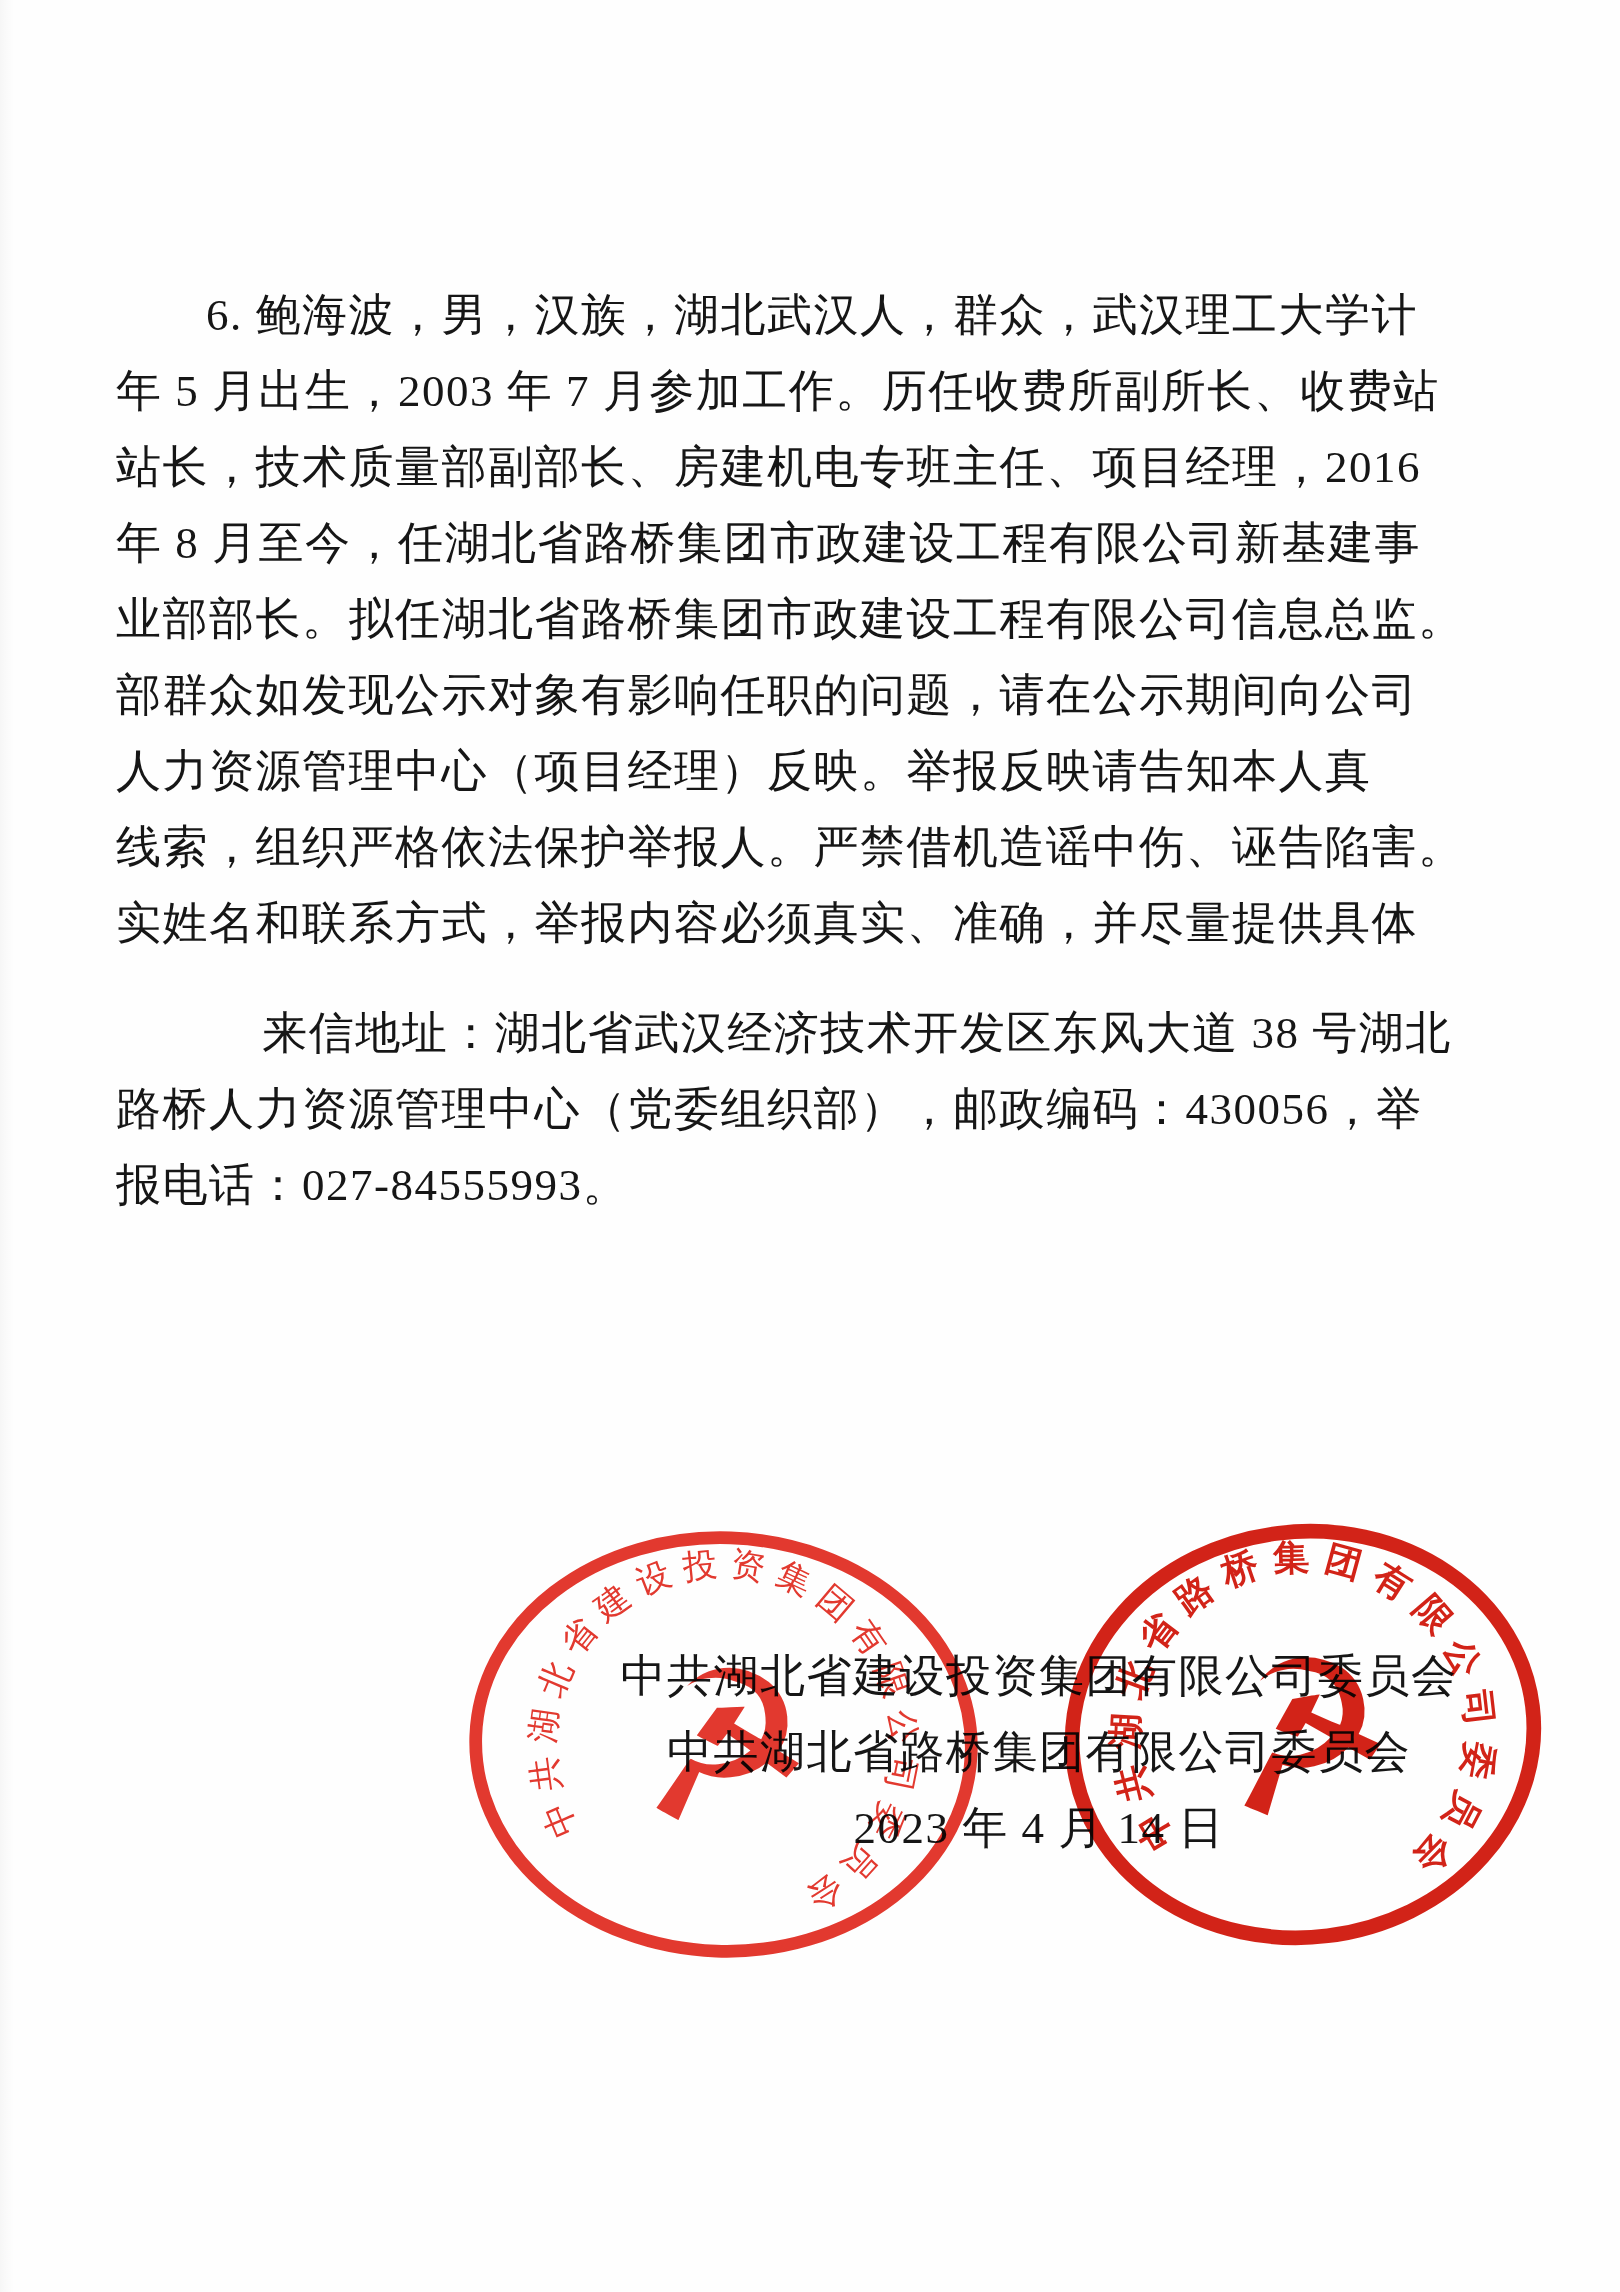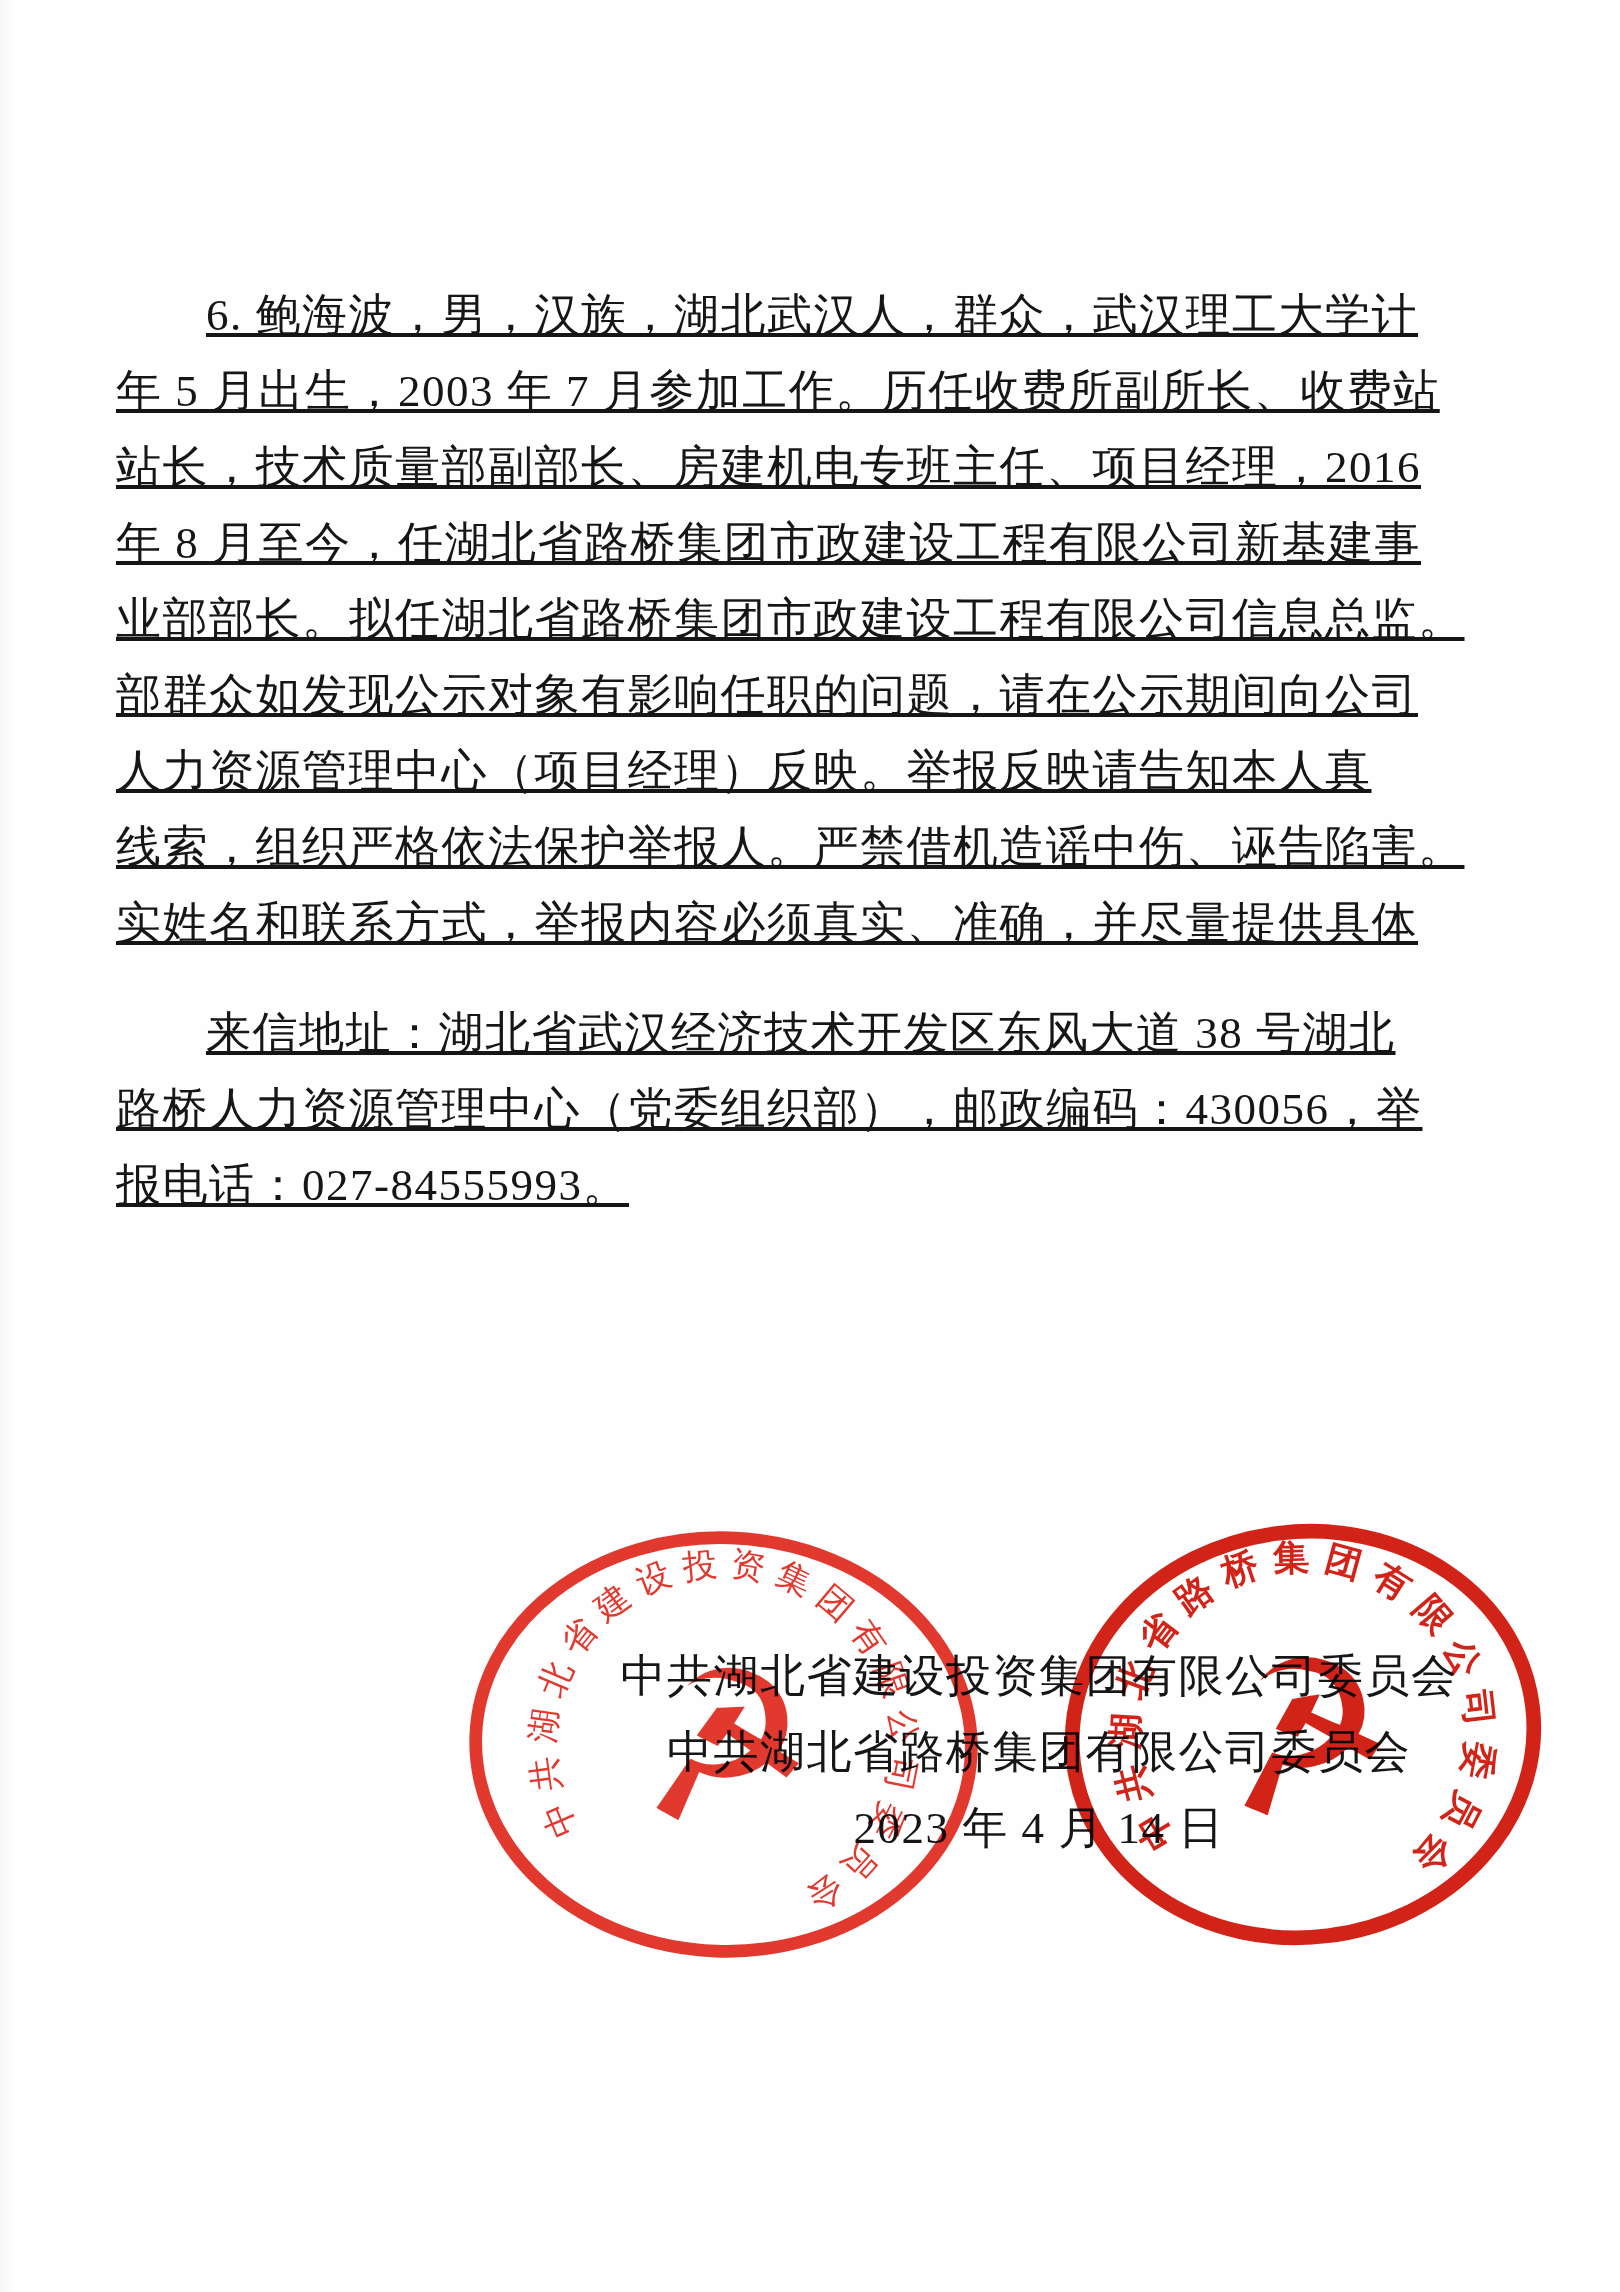--- a/index.html
+++ b/index.html
@@ -18,24 +18,24 @@
     pointer-events: none;
   }
   .doc-body {
     position: absolute;
     left: 116px; top: 277px; width: 1392px;
     font-size: 45px;
     line-height: 76px;
     letter-spacing: 1.5px;
     color: #161616;
   }
-  .line { white-space: pre-wrap; text-decoration: underline; }
+  .line { white-space: pre-wrap; }
   .indent { padding-left: 90px; }
   .gap-lg { margin-top: 103px; }
-  .gap-sm { margin-top: 34px; }
+  .gap-sm { margin-top: 34px; text-align: center; }
   .signature {
     position: absolute;
     left: 385px; top: 1638px; width: 1308px;
     text-align: center;
     font-size: 45px;
     line-height: 76px;
     letter-spacing: 1.5px;
     color: #161616;
   }
   .sig-line { white-space: pre; }

